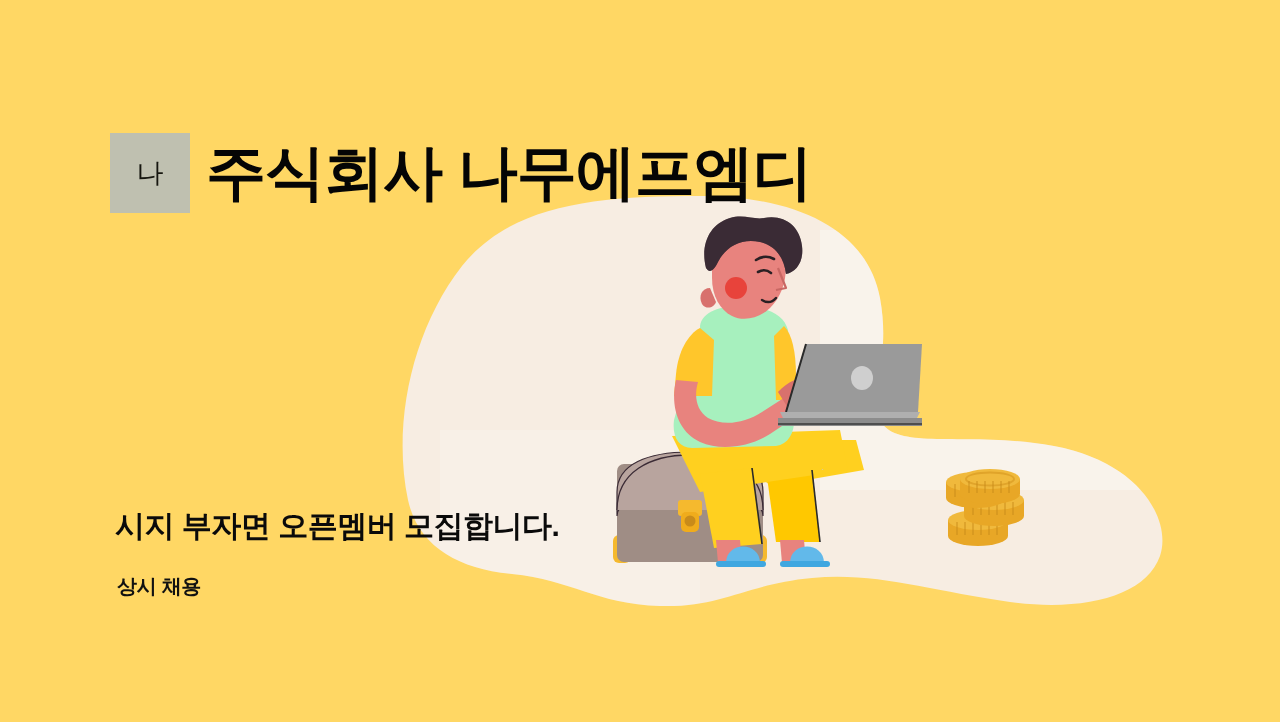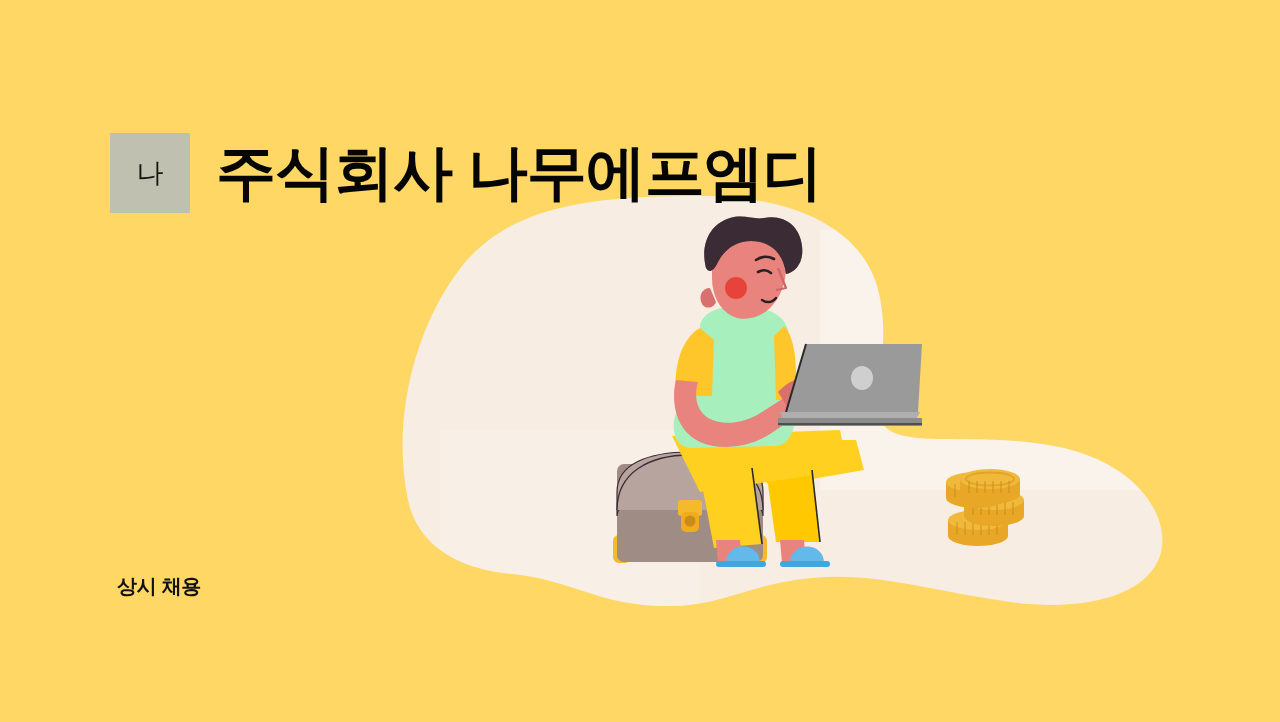--- a/index.html
+++ b/index.html
@@ -65,21 +65,21 @@
 
   #logo-letter {
     font-size: 27px;
     color: #16160f;
     line-height: 1;
     font-weight: 400;
     letter-spacing: 0;
   }
 
   #company-name {
-    margin-left: 26px;
+    margin-left: 16px;
     font-size: 60px;
     font-weight: 700;
     color: #050505;
     line-height: 1;
     white-space: nowrap;
     letter-spacing: -1px;
   }
 
   #headline {
     position: absolute;
@@ -365,16 +365,17 @@
     </g>
   </svg>
 
   <div id="header-row">
     <div id="logo-box">
       <span id="logo-letter">나</span>
     </div>
     <h1 id="company-name">주식회사 나무에프엠디</h1>
   </div>
 
+  <div id="headline">시지 부자면 오픈멤버 모집합니다.</div>
 
   <div id="employment-type">상시 채용</div>
 
 </div>
 
 </body></html>

